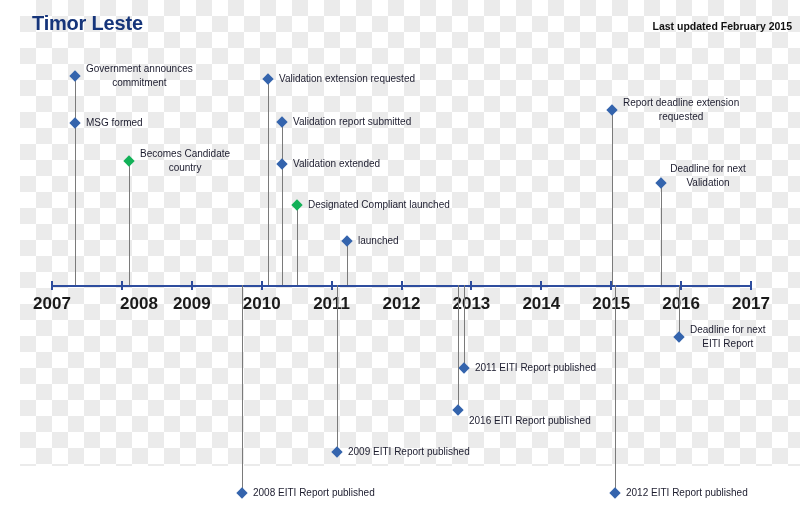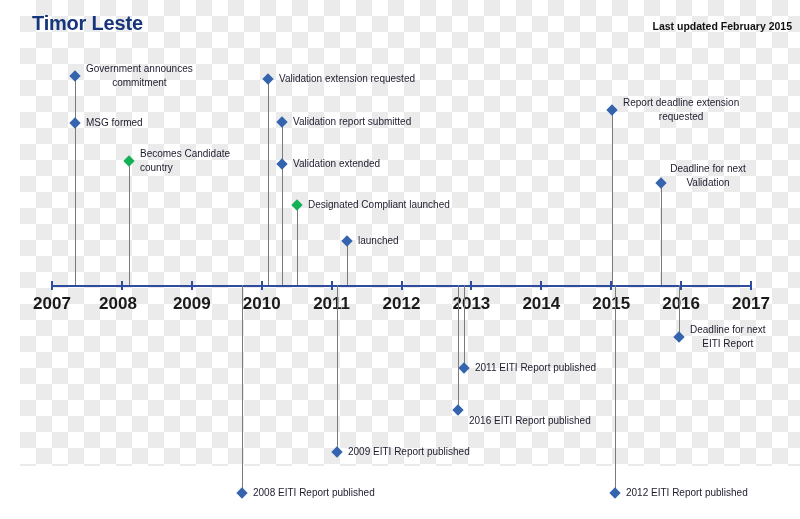--- a/index.html
+++ b/index.html
@@ -98,21 +98,21 @@
 <div id="canvas">
 
   <div id="chart-title">Timor Leste</div>
   <div id="last-updated">Last updated February 2015</div>
 
   <div id="axis-line"></div>
   <div id="axis-ticks">
       <div class="axis-tick" style="left: 31px;"></div>
       <div class="axis-tick-label" style="left: 32px;">2007</div>
       <div class="axis-tick" style="left: 100.9px;"></div>
-      <div class="axis-tick-label" style="left: 98px;">2008</div>
+      <div class="axis-tick-label" style="left: 119px;">2008</div>
       <div class="axis-tick" style="left: 170.8px;"></div>
       <div class="axis-tick-label" style="left: 171.8px;">2009</div>
       <div class="axis-tick" style="left: 240.7px;"></div>
       <div class="axis-tick-label" style="left: 241.7px;">2010</div>
       <div class="axis-tick" style="left: 310.6px;"></div>
       <div class="axis-tick-label" style="left: 311.6px;">2011</div>
       <div class="axis-tick" style="left: 380.5px;"></div>
       <div class="axis-tick-label" style="left: 381.5px;">2012</div>
       <div class="axis-tick" style="left: 450.4px;"></div>
       <div class="axis-tick-label" style="left: 451.4px;">2013</div>
@@ -134,21 +134,21 @@
       </div>
       <div class="event-stem" style="left: 55px; top: 123px; height: 162px;"></div>
       <div class="event-marker blue" style="left: 55px; top: 123px;"></div>
       <div class="event-label left" style="left: 66px; top: 123px;">
         <div>MSG formed</div>
       </div>
       <div class="event-stem" style="left: 109px; top: 161px; height: 124px;"></div>
       <div class="event-marker green" style="left: 109px; top: 161px;"></div>
       <div class="event-label left" style="left: 120px; top: 161px; transform: translate(0px, -50%);">
         <div>Becomes Candidate</div>
-        <div style="text-align: left;">country</div>
+        <div style="text-align: center;">country</div>
       </div>
       <div class="event-stem" style="left: 248px; top: 79px; height: 206px;"></div>
       <div class="event-marker blue" style="left: 248px; top: 79px;"></div>
       <div class="event-label left" style="left: 259px; top: 79px;">
         <div>Validation extension requested</div>
       </div>
       <div class="event-stem" style="left: 262px; top: 122px; height: 163px;"></div>
       <div class="event-marker blue" style="left: 262px; top: 122px;"></div>
       <div class="event-label left" style="left: 273px; top: 122px;">
         <div>Validation report submitted</div>

